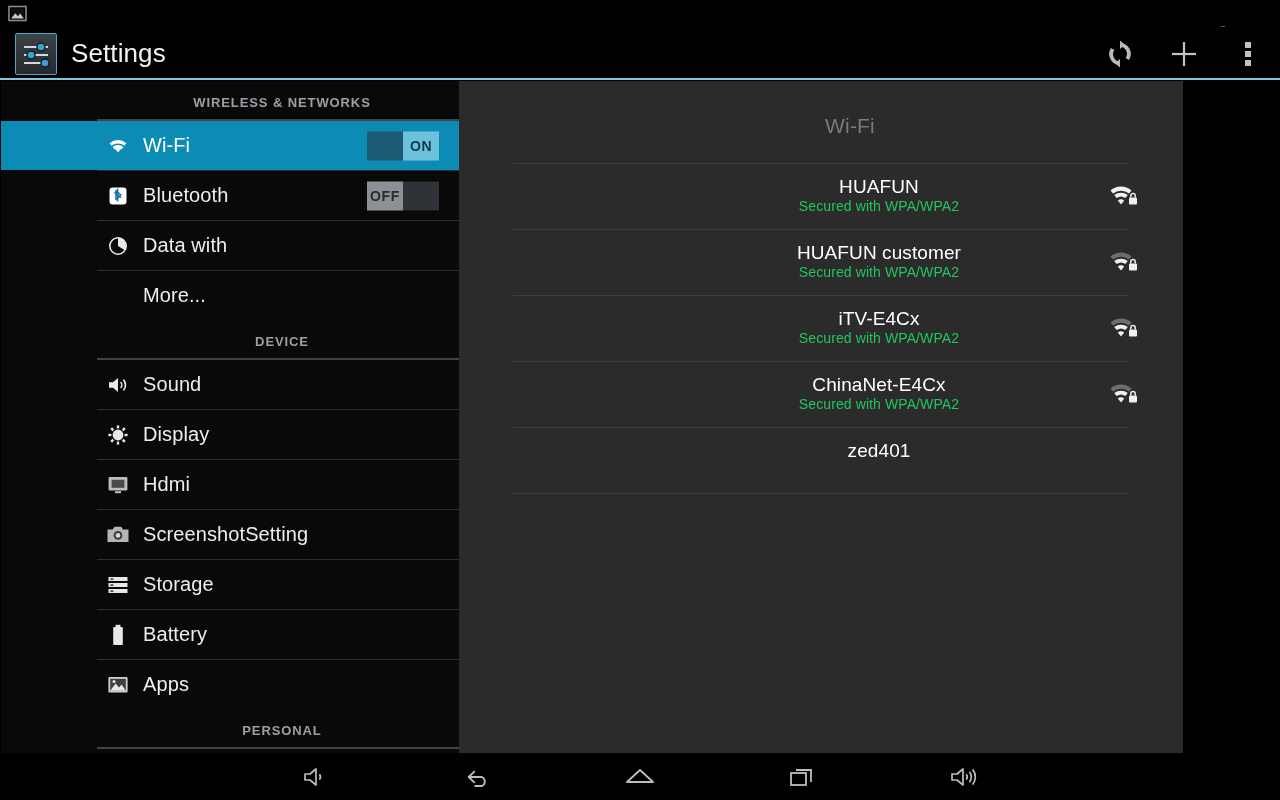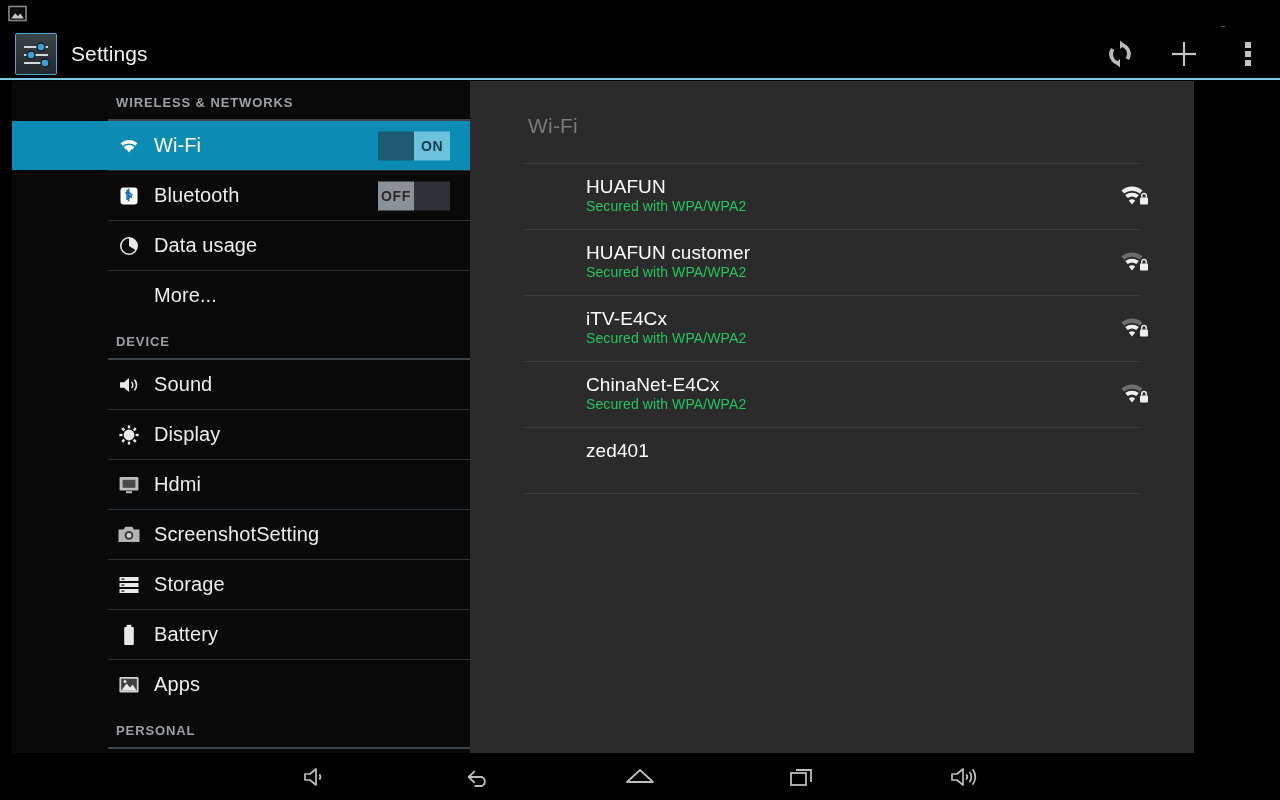--- a/index.html
+++ b/index.html
@@ -31,34 +31,34 @@
   .actionbar {
     position:absolute; top:27px; left:0; width:1280px; height:53px;
     background:#000; display:flex; align-items:center;
   }
   .app-icon {
     width:42px; height:42px; margin-left:15px; border-radius:2px;
     background:linear-gradient(#3b4348,#242a2e);
     border:1px solid #4aa8cf; position:relative; overflow:hidden;
   }
   .app-title {
-    color:#f2f2f2; font-size:21px; margin-left:14px; letter-spacing:.1px;
+    color:#f2f2f2; font-size:26px; margin-left:14px; letter-spacing:.1px;
   }
   .ab-actions { margin-left:auto; display:flex; align-items:center; }
   .ab-btn {
     width:64px; height:53px; display:flex; align-items:center; justify-content:center;
     cursor:pointer;
   }
   .accent-line {
     position:absolute; top:78px; left:0; width:1280px; height:2px;
     background:#7ec9e0;
   }
 
   
-  .content { position:absolute; top:81px; left:12px; width:1091px; height:672px; background:#000; }
+  .content { position:absolute; top:81px; left:1px; width:1091px; height:672px; background:#000;text-align:center; }
 
   
   .sidebar {
     position:absolute; top:0; left:0; width:458px; height:672px;
     background:#090909; overflow:hidden;
   }
   .sec-header {
     color:#9aa0a6; font-size:13px; font-weight:bold; letter-spacing:.9px;
     padding:14px 0 9px 104px;
   }
@@ -229,21 +229,21 @@
       </div>
       <div class="row-div"></div>
 
       <div class="row">
         <span class="row-ic">
           <svg width="20" height="20" viewBox="0 0 20 20">
             <circle cx="10" cy="10" r="8.2" fill="none" stroke="#e8e8e8" stroke-width="1.6"></circle>
             <path d="M10 10 L10 1.8 A8.2 8.2 0 0 1 16.8 14.2 Z" fill="#e8e8e8"></path>
           </svg>
         </span>
-        <span class="row-label">Data usage</span>
+        <span class="row-label">Data with</span>
       </div>
       <div class="row-div"></div>
 
       <div class="row noicon">
         <span class="row-label">More...</span>
       </div>
 
       <div class="sec-header">DEVICE</div>
       <div class="sec-rule"></div>
 

